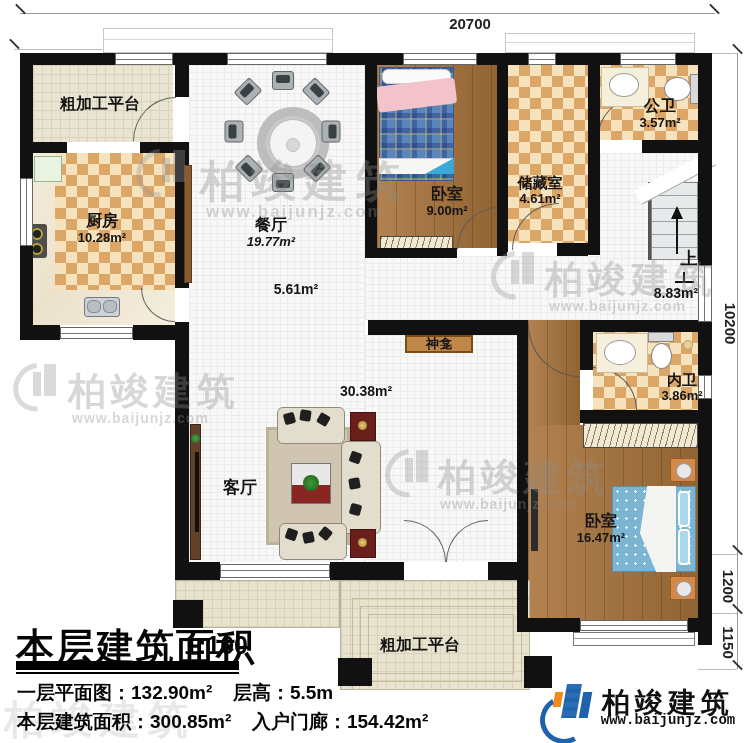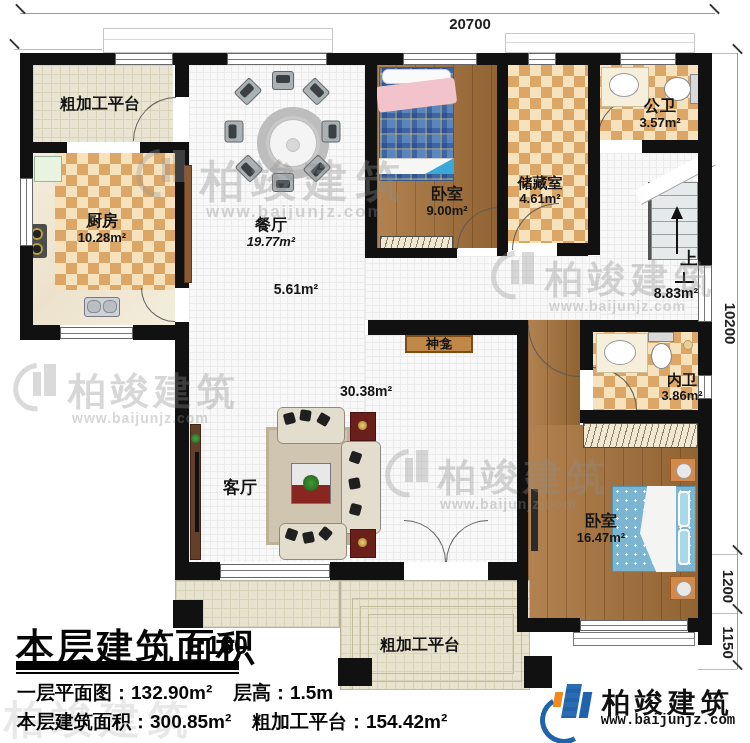--- a/index.html
+++ b/index.html
@@ -333,26 +333,26 @@
 
 <div class="wm wm-name" style="left:4px;top:692px;font-size:40px;color:rgba(150,150,150,.22);">柏竣建筑</div>
 
 <div class="tb" style="left:16px;top:622px;font-size:38px;font-weight:bold;letter-spacing:2px;">本层建筑面积</div>
 <div class="tb" style="left:184px;top:631px;font-size:25px;font-weight:bold;">1:100</div>
 <div class="tb" style="left:16px;top:661px;width:223px;height:9px;background:#000;"></div>
 <div class="tb" style="left:16px;top:672px;width:223px;height:2px;background:#000;"></div>
 <div class="tb" style="left:17px;top:680px;font-size:19px;font-weight:600;white-space:nowrap;">
   <span>一层平面图：</span><span>132.90m²</span>
   <span style="display:inline-block;width:10px;"></span>
-  <span>层高：</span><span>1.5m</span>
+  <span>层高：</span><span>5.5m</span>
 </div>
 <div class="tb" style="left:17px;top:709px;font-size:19px;font-weight:600;white-space:nowrap;">
   <span>本层建筑面积：</span><span>300.85m²</span>
   <span style="display:inline-block;width:10px;"></span>
-  <span>粗加工平台：</span><span>154.42m²</span>
+  <span>入户门廊：</span><span>154.42m²</span>
 </div>
 
 <div class="abs lg" style="left:540px;top:682px;width:52px;height:54px;z-index:7;">
   <i class="lg-arc"></i>
     <i class="lg-b1"></i>
     <i class="lg-b2"></i>
     <i class="lg-b3"></i>
 </div>
 <div class="abs" style="left:596px;top:684px;width:144px;font-size:28px;font-weight:bold;letter-spacing:5px;text-align:center;color:#101010;z-index:7;">柏竣建筑</div>
 <div class="abs" style="left:596px;top:712px;width:144px;font-size:14px;font-weight:bold;text-align:center;color:#101010;z-index:7;font-family:'Liberation Mono','DejaVu Sans Mono',monospace;">www.baijunjz.com</div>

